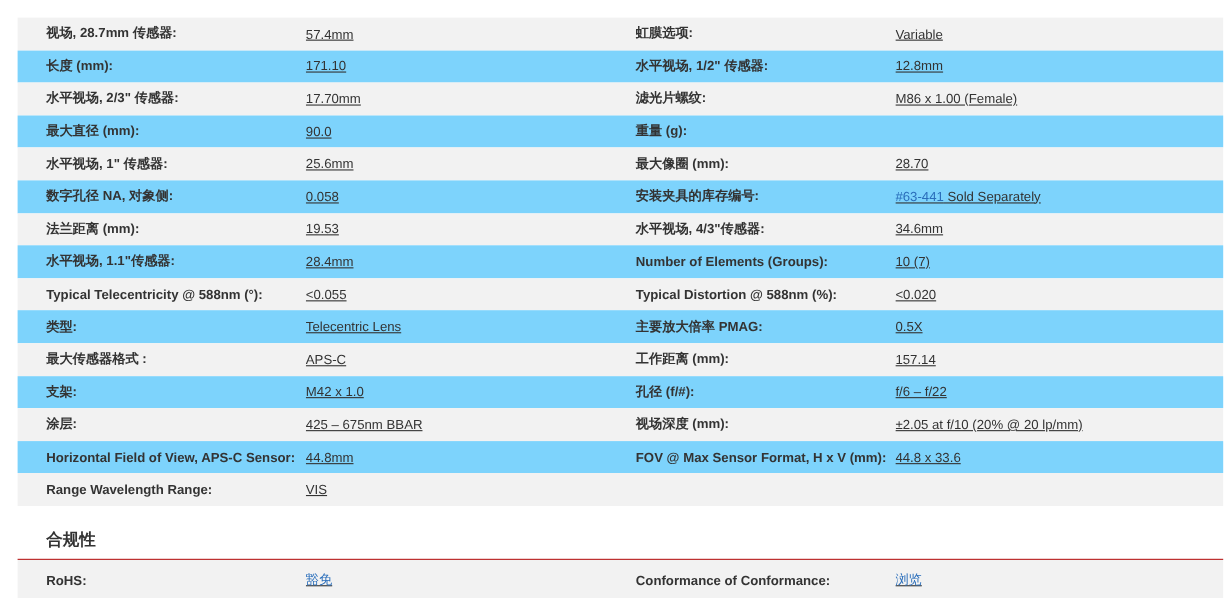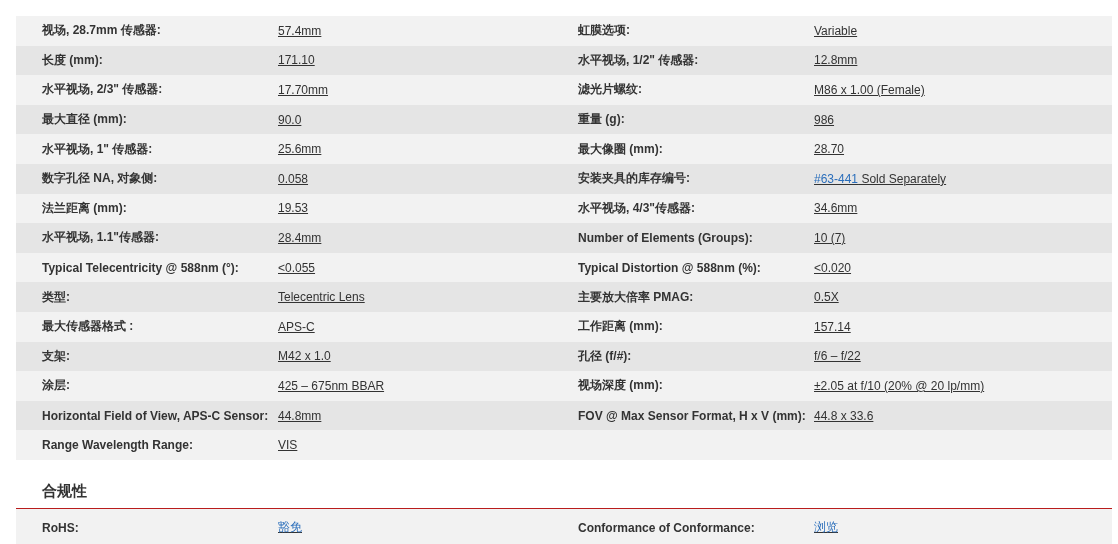--- a/index.html
+++ b/index.html
@@ -24,21 +24,21 @@
   .spec-row {
     display: flex;
     width: 1096px;
     height: 29.6px;
     align-items: center;
   }
   .spec-row.odd {
     background: #f2f2f2;
   }
   .spec-row.even {
-    background: #e5e5e5;
+    background: #7dd3fc;
   }
   .cell-label {
     width: 262px;
     padding-left: 26px;
     box-sizing: border-box;
     font-size: 12px;
     color: #333333;
     white-space: nowrap;
     overflow: hidden;
   }
@@ -109,21 +109,20 @@
       <div class="cell-label bold">水平视场, 2/3" 传感器:</div>
       <div class="cell-value">17.70mm</div>
       <div class="cell-label bold">滤光片螺纹:</div>
       <div class="cell-value">M86 x 1.00 (Female)</div>
     </div>
 
     <div class="spec-row even">
       <div class="cell-label bold">最大直径 (mm):</div>
       <div class="cell-value">90.0</div>
       <div class="cell-label bold">重量 (g):</div>
-      <div class="cell-value">986</div>
     </div>
 
     <div class="spec-row odd">
       <div class="cell-label bold">水平视场, 1" 传感器:</div>
       <div class="cell-value">25.6mm</div>
       <div class="cell-label bold">最大像圈 (mm):</div>
       <div class="cell-value">28.70</div>
     </div>
 
     <div class="spec-row even">

